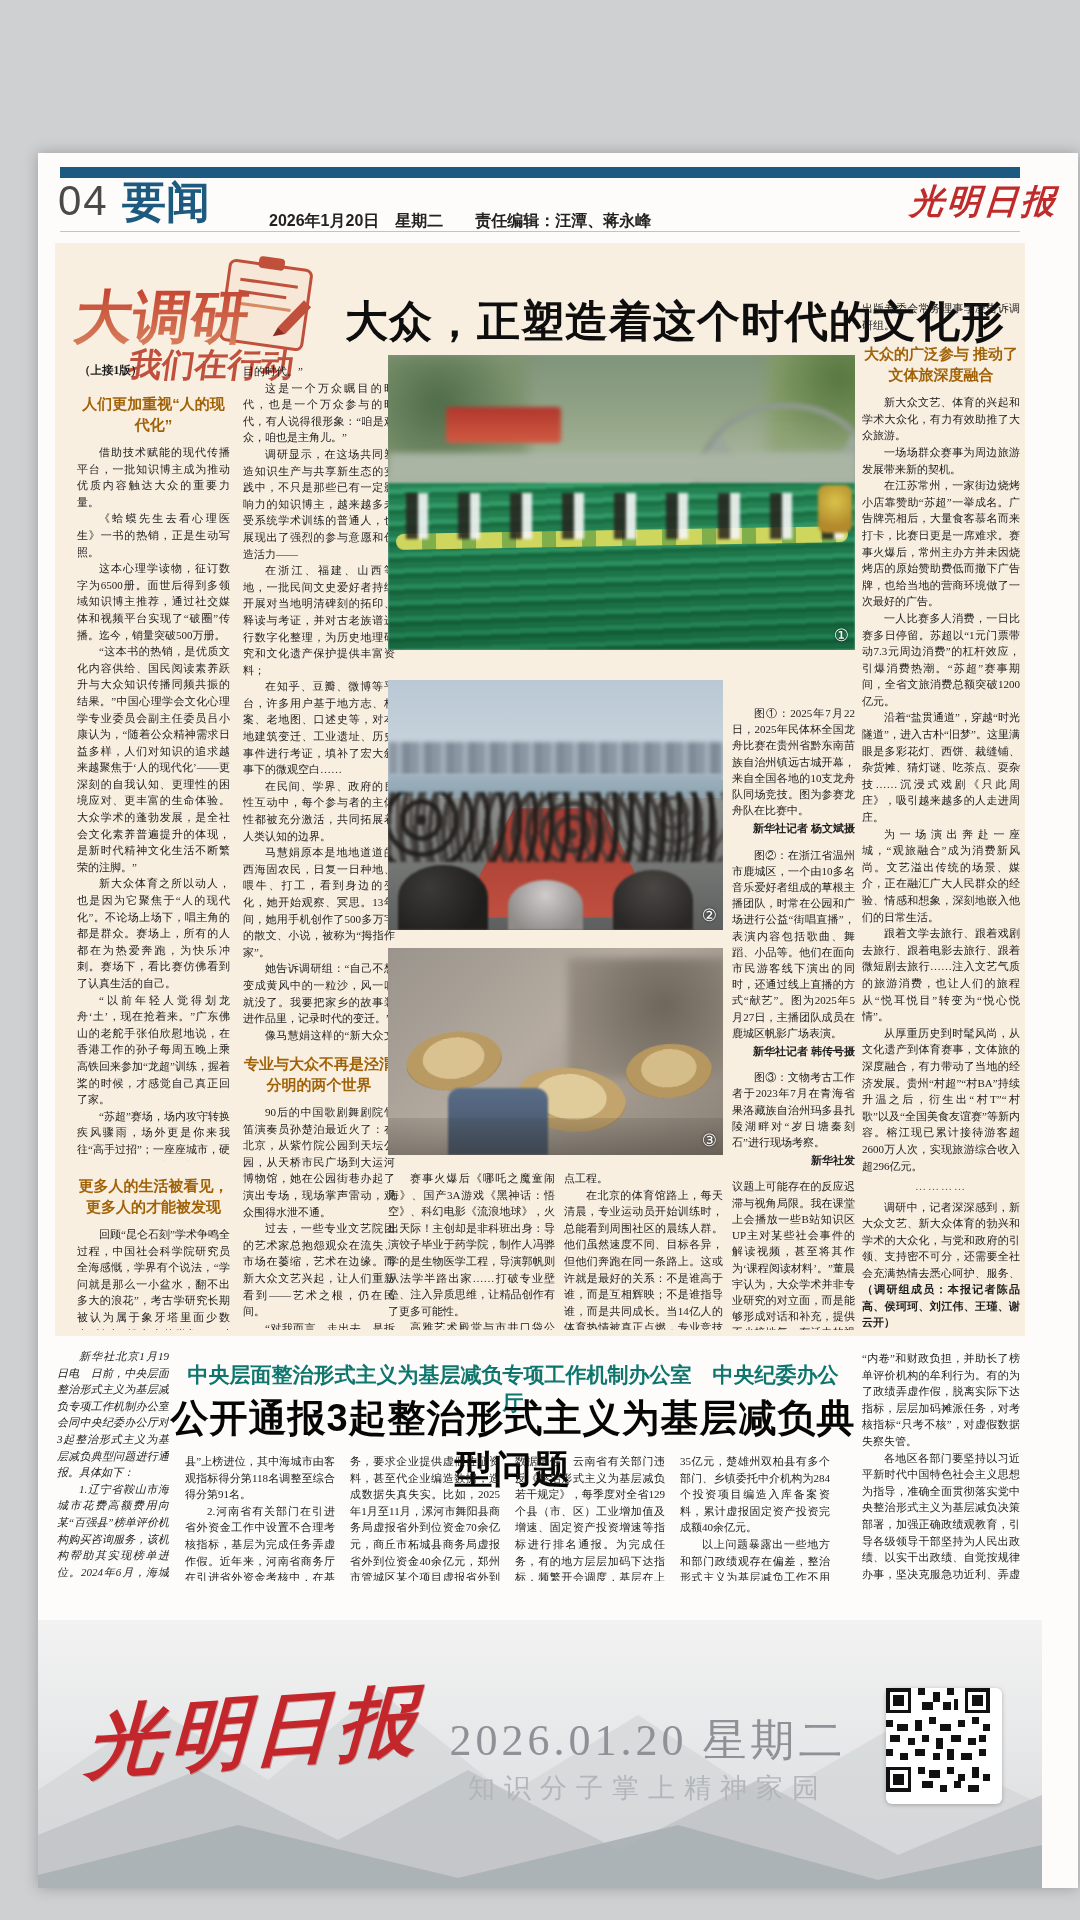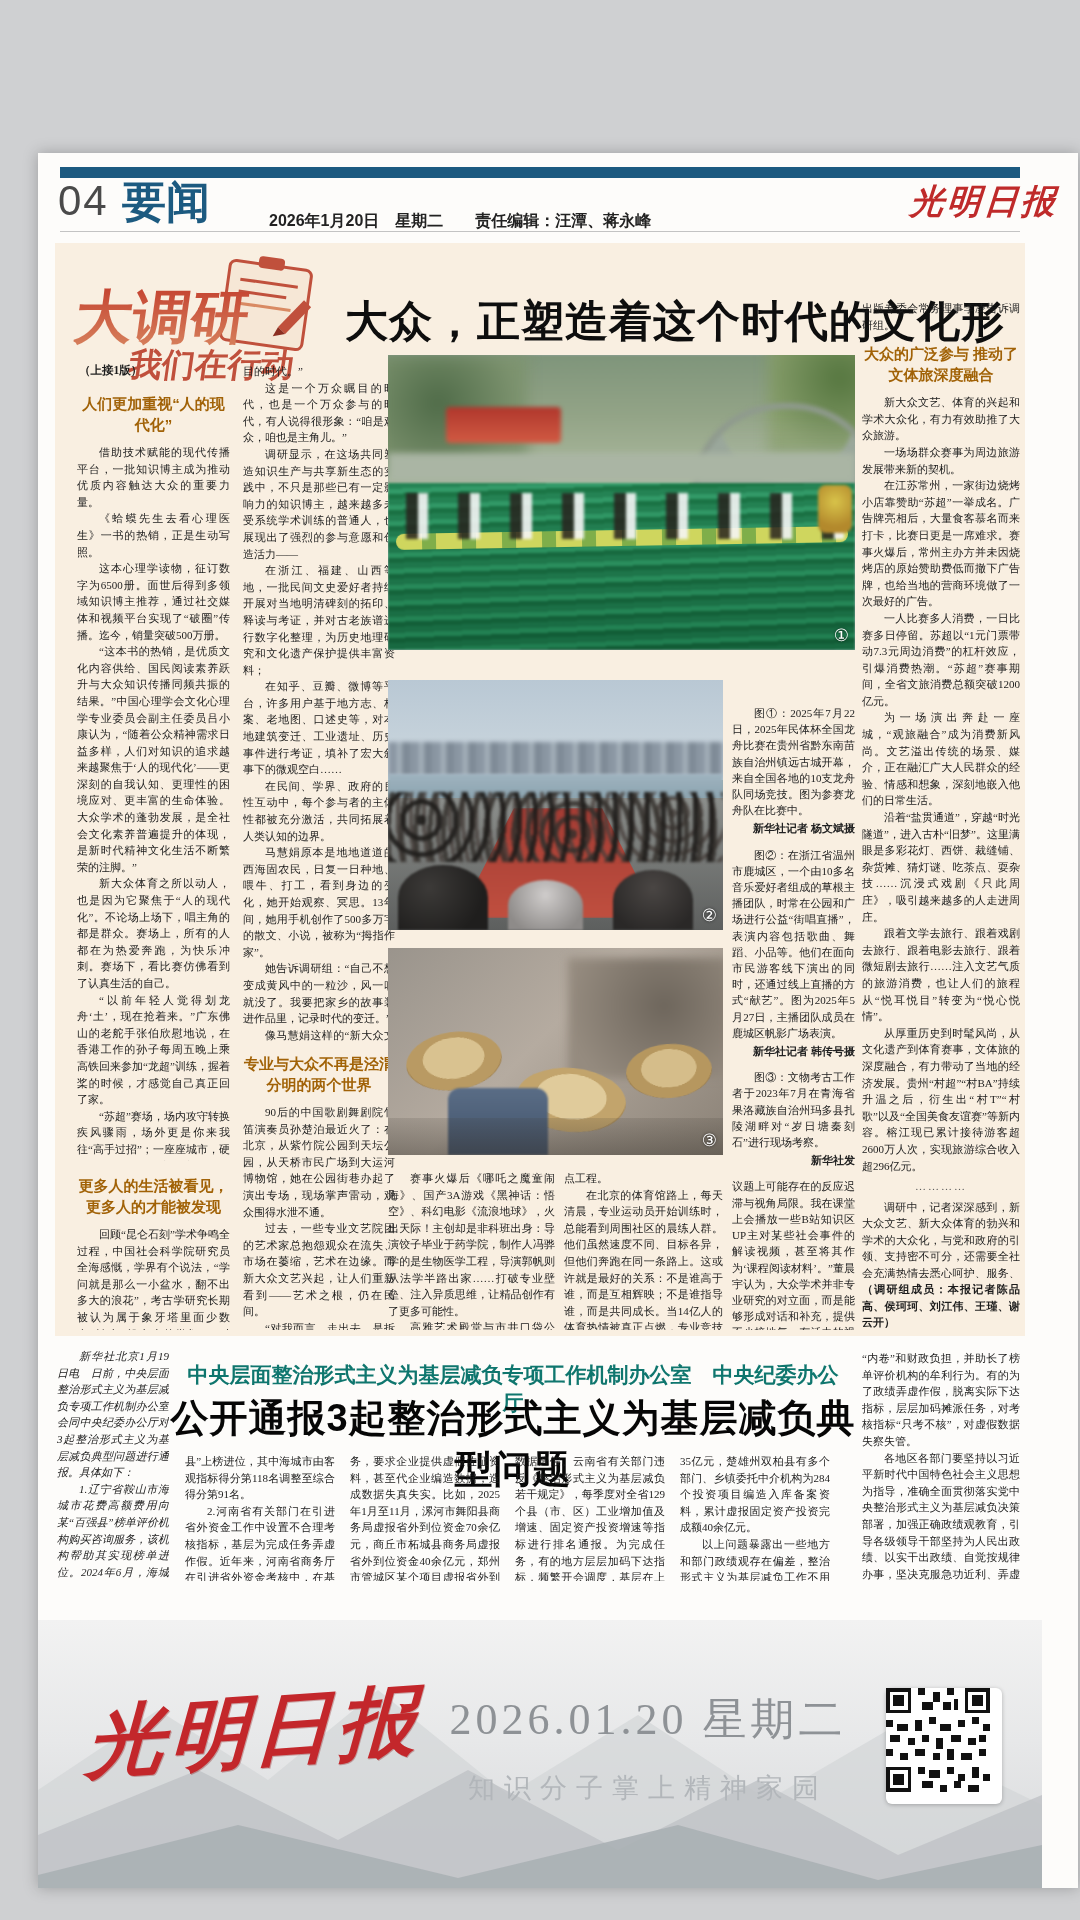--- a/index.html
+++ b/index.html
@@ -35,21 +35,21 @@
   .photo{overflow:hidden;background:#9aa;}
   .photo *{position:absolute;}
   .pnum{position:absolute;right:6px;bottom:4px;color:#fff;font-size:17px;text-shadow:0 0 3px rgba(0,0,0,.8);z-index:9;}
   
   #notice-kicker{left:145px;top:1208px;width:660px;text-align:center;font-family:"Liberation Sans","DejaVu Sans",sans-serif;font-size:21px;font-weight:900;color:#0f766e;}
   #notice-headline{left:130px;top:1240px;width:690px;text-align:center;font-family:"Liberation Sans","DejaVu Sans",sans-serif;font-size:38px;font-weight:900;color:#060606;letter-spacing:1px;}
   
   #footer{left:0;top:1467px;width:1004px;height:268px;background:linear-gradient(180deg,#f2f2f2 0%,#e7e8e9 45%,#d6d8da 100%);overflow:hidden;}
   #footer svg{position:absolute;left:0;top:0;}
   #f-logo{left:48px;top:60px;font-size:78px;color:#c3272b;font-weight:bold;font-style:italic;transform:rotate(-4deg) skewX(-6deg);letter-spacing:6px;text-shadow:1px 1px 0 rgba(140,30,30,.35);}
-  #f-date{left:360px;top:70px;width:500px;text-align:center;font-size:44px;color:#8e9296;letter-spacing:4px;}
+  #f-date{left:360px;top:91px;width:500px;text-align:center;font-size:44px;color:#8e9296;letter-spacing:4px;}
   #f-slogan{left:360px;top:150px;width:500px;text-align:center;font-size:27px;color:#b2b6ba;letter-spacing:9px;}
   #f-qr{left:848px;top:68px;width:116px;height:116px;background:#fff;border-radius:6px;box-shadow:0 1px 4px rgba(0,0,0,.25);padding:6px;box-sizing:border-box;}
 </style>
 </head>
 <body>
 
 <div id="canvas">
  <div id="paper">
 
   <div class="abs" id="topbar"></div>
@@ -126,22 +126,22 @@
           <p class="t-cred">新华社发</p>
           <p class="t-cont">议题上可能存在的反应迟滞与视角局限。我在课堂上会播放一些B站知识区UP主对某些社会事件的解读视频，甚至将其作为‘课程阅读材料’。”董晨宇认为，大众学术并非专业研究的对立面，而是能够形成对话和补充，提供不少接地气、有活力的视角。</p>
         </div>
     <div class="abs col" style="left:807px;top:57px;width:158px;height:978px;">
           <p class="t-cont">出版专委会常务理事李凌告诉调研组。</p>
           <p class="t-sub">大众的广泛参与 推动了文体旅深度融合</p>
           <p>新大众文艺、体育的兴起和学术大众化，有力有效助推了大众旅游。</p>
           <p>一场场群众赛事为周边旅游发展带来新的契机。</p>
           <p>在江苏常州，一家街边烧烤小店靠赞助“苏超”一举成名。广告牌亮相后，大量食客慕名而来打卡，比赛日更是一席难求。赛事火爆后，常州主办方并未因烧烤店的原始赞助费低而撤下广告牌，也给当地的营商环境做了一次最好的广告。</p>
           <p>一人比赛多人消费，一日比赛多日停留。苏超以“1元门票带动7.3元周边消费”的杠杆效应，引爆消费热潮。“苏超”赛事期间，全省文旅消费总额突破1200亿元。</p>
+          <p>沿着“盐贯通道”，穿越“时光隧道”，进入古朴“旧梦”。这里满眼是多彩花灯、西饼、裁缝铺、杂货摊、猜灯谜、吃茶点、耍杂技……沉浸式戏剧《只此周庄》，吸引越来越多的人走进周庄。</p>
           <p>为一场演出奔赴一座城，“观旅融合”成为消费新风尚。文艺溢出传统的场景、媒介，正在融汇广大人民群众的经验、情感和想象，深刻地嵌入他们的日常生活。</p>
-          <p>沿着“盐贯通道”，穿越“时光隧道”，进入古朴“旧梦”。这里满眼是多彩花灯、西饼、裁缝铺、杂货摊、猜灯谜、吃茶点、耍杂技……沉浸式戏剧《只此周庄》，吸引越来越多的人走进周庄。</p>
           <p>跟着文学去旅行、跟着戏剧去旅行、跟着电影去旅行、跟着微短剧去旅行……注入文艺气质的旅游消费，也让人们的旅程从“悦耳悦目”转变为“悦心悦情”。</p>
           <p>从厚重历史到时髦风尚，从文化遗产到体育赛事，文体旅的深度融合，有力带动了当地的经济发展。贵州“村超”“村BA”持续升温之后，衍生出“村T”“村歌”以及“全国美食友谊赛”等新内容。榕江现已累计接待游客超2600万人次，实现旅游综合收入超296亿元。</p>
           <p class="t-dots">…………</p>
           <p>调研中，记者深深感到，新大众文艺、新大众体育的勃兴和学术的大众化，与党和政府的引领、支持密不可分，还需要全社会充满热情去悉心呵护、服务、襄助。</p>
         </div>
     <div class="abs col" style="left:807px;top:1038px;width:158px;height:50px;">
           <p class="t-credit">（调研组成员：本报记者陈品高、侯珂珂、刘江伟、王瑾、谢云开）</p>
         </div>
 
     <div class="abs photo" style="left:333px;top:112px;width:467px;height:295px;">

